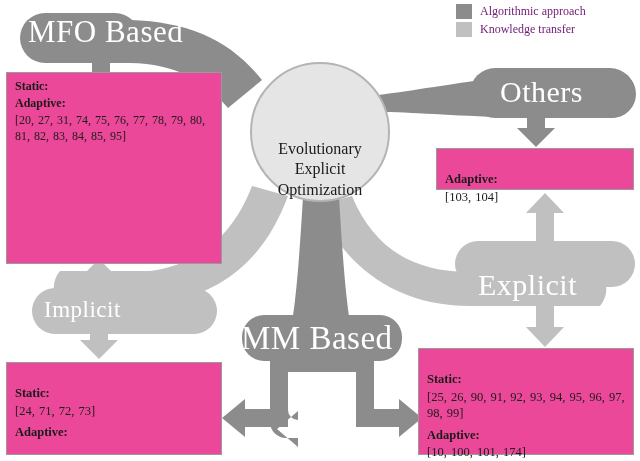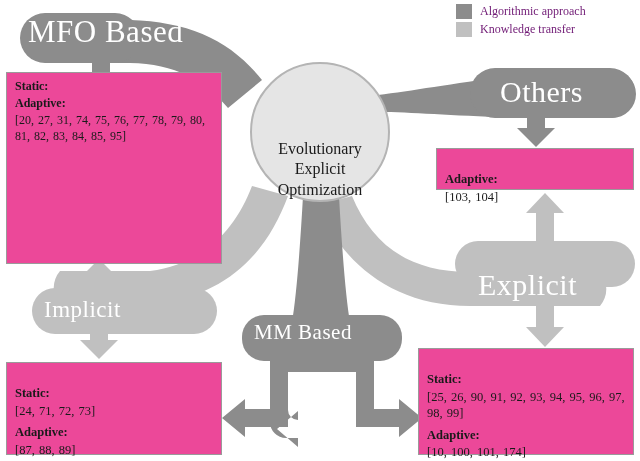--- a/index.html
+++ b/index.html
@@ -29,21 +29,21 @@
     color: #ffffff;
     font-family: "Liberation Serif", "DejaVu Serif", serif;
     white-space: nowrap;
     letter-spacing: 0.5px;
     pointer-events: auto;
   }
   #label-mfo   { left: 28px;  top: 14px;  font-size: 31px; }
   #label-others{ left: 500px; top: 75px;  font-size: 30px; }
   #label-implicit { left: 44px;  top: 297px; font-size: 23px; }
   #label-explicit { left: 478px; top: 248px; font-size: 30px; margin-top: 20px; }
-  #label-mmbased  { left: 254px; top: 320px; font-size: 21px; }
+  #label-mmbased  { left: 241px; top: 320px; font-size: 33px; }
 
   
   #center-node {
     position: absolute;
     left: 250px;
     top: 62px;
     width: 140px;
     height: 140px;
     border-radius: 50%;
     background: #e5e5e5;
@@ -212,21 +212,20 @@
   <div class="ref-box" id="box-mfo">
     <span class="kind">Static:</span>
     <span class="kind">Adaptive:</span>
     <span class="refs">[20, 27, 31, 74, 75, 76, 77, 78, 79, 80, 81, 82, 83, 84, 85, 95]</span>
   </div>
 
   <div class="ref-box" id="box-implicit">
     <span class="kind">Static:</span>
     <span class="refs">[24, 71, 72, 73]</span>
     <span class="kind">Adaptive:</span>
-    <span class="refs">[87, 88, 89]</span>
   </div>
 
   <div class="ref-box" id="box-others">
     <span class="kind">Adaptive:</span>
     <span class="refs">[103, 104]</span>
   </div>
 
   <div class="ref-box" id="box-explicit">
     <span class="kind">Static:</span>
     <span class="refs">[25, 26, 90, 91, 92, 93, 94, 95, 96, 97, 98, 99]</span>

